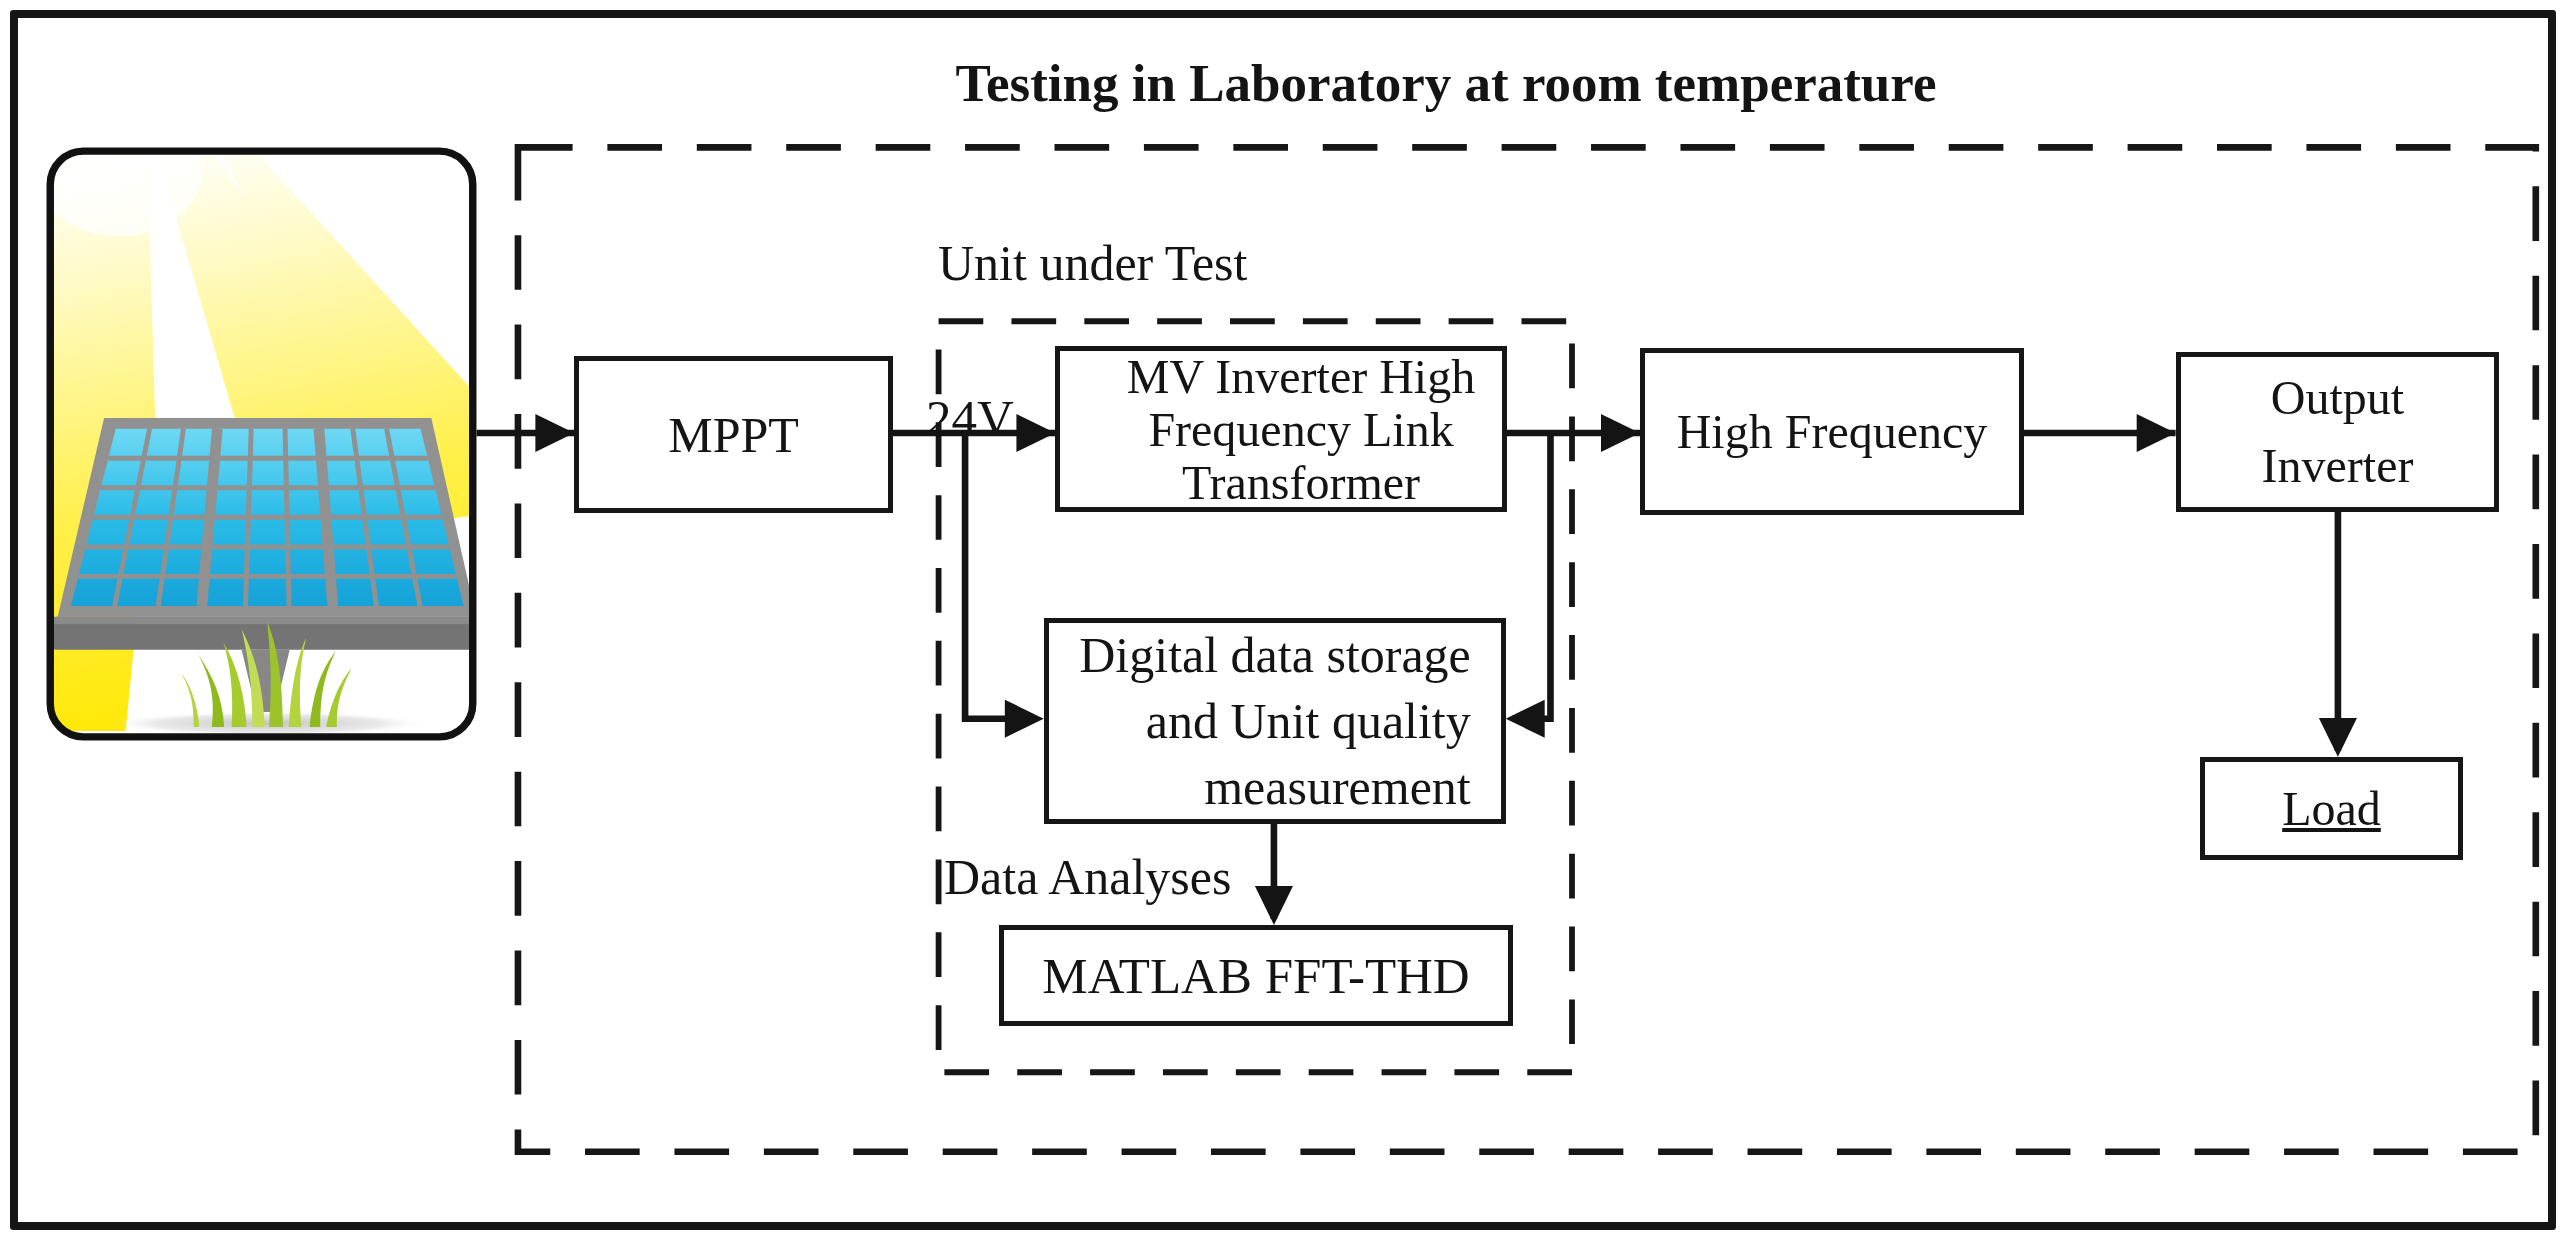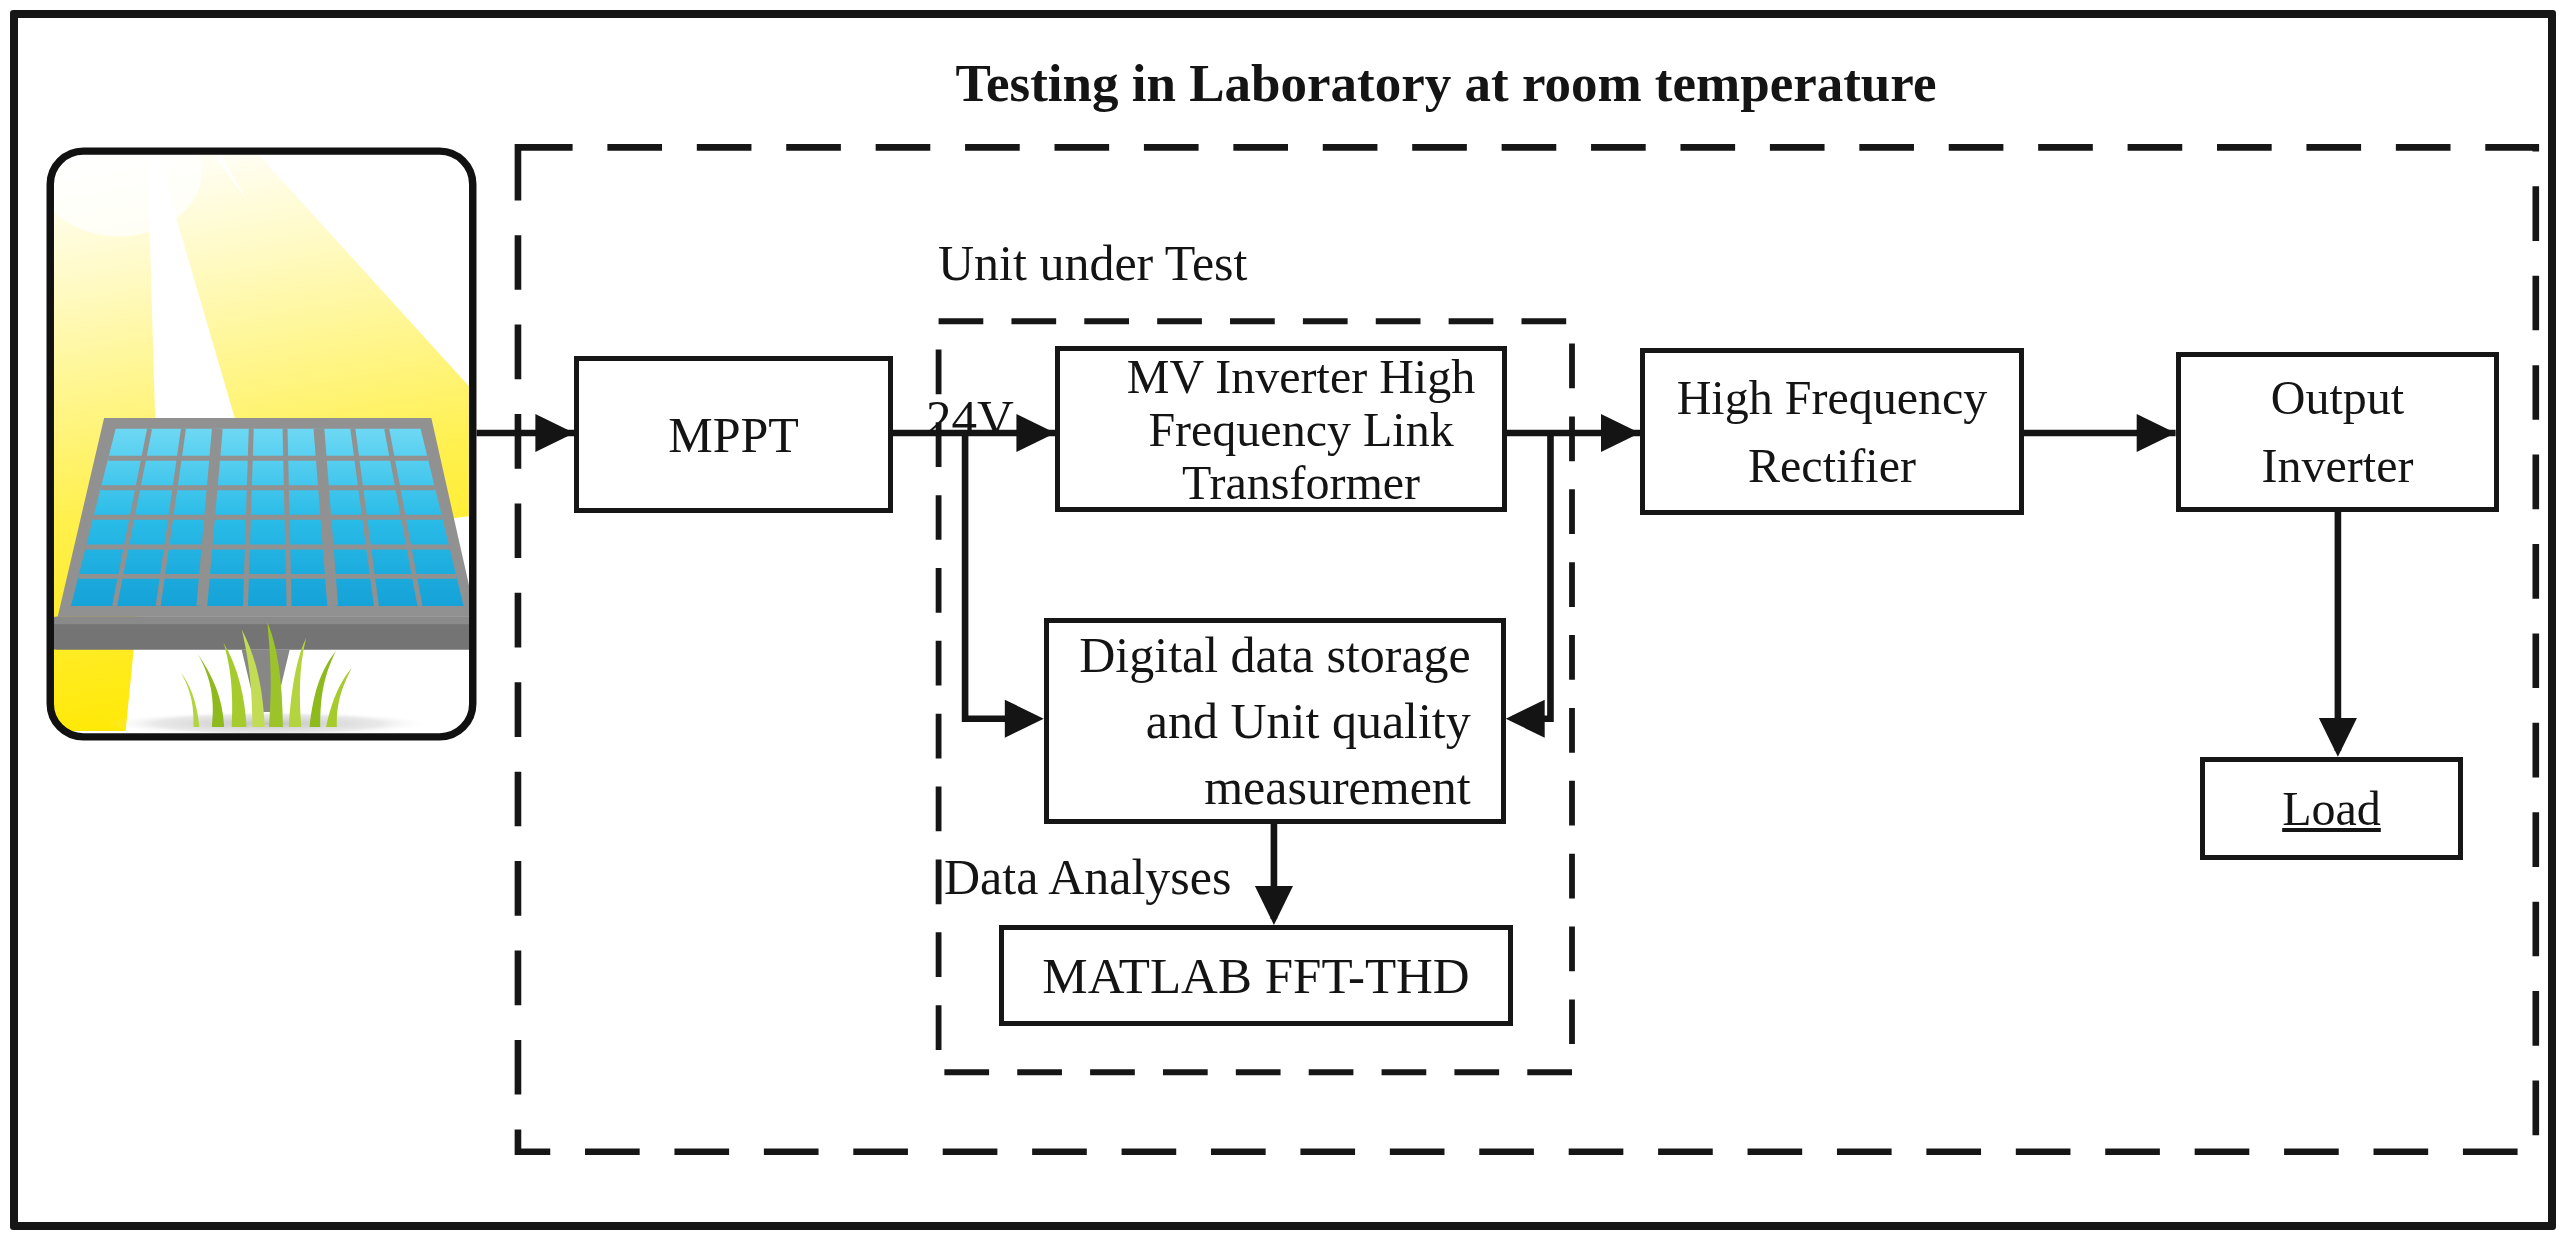--- a/index.html
+++ b/index.html
@@ -160,21 +160,20 @@
     <div>
       <span class="ln">MV Inverter High</span>
       <span class="ln">Frequency Link</span>
       <span class="ln">Transformer</span>
     </div>
   </div>
 
   <div class="block fs-hf" style="left:1640px;top:348px;width:384px;height:167px;">
     <div>
       <span class="ln">High Frequency</span>
-      <span class="ln">Rectifier</span>
     </div>
   </div>
 
   <div class="block fs-oi" style="left:2176px;top:352px;width:323px;height:160px;">
     <div>
       <span class="ln">Output</span>
       <span class="ln">Inverter</span>
     </div>
   </div>
 

